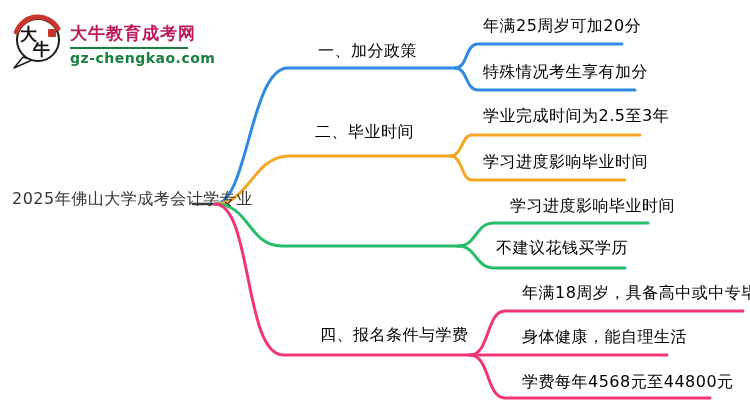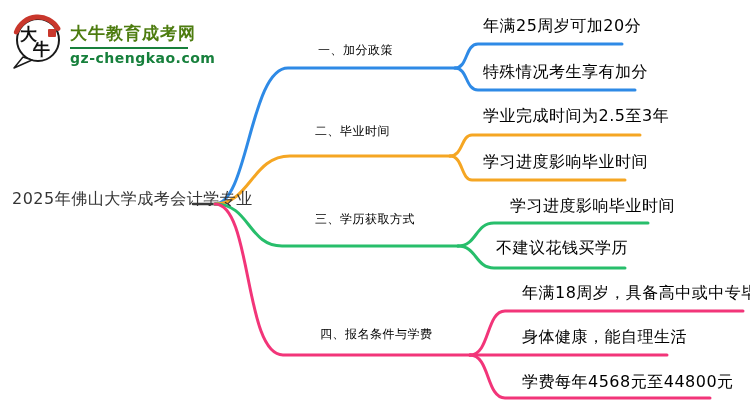--- a/index.html
+++ b/index.html
@@ -8,21 +8,21 @@
     background:#ffffff;
     font-family:"DejaVu Sans","Liberation Sans",sans-serif;
   }
   .canvas{position:absolute;inset:0;width:750px;height:410px;}
   svg.connectors{position:absolute;left:0;top:0;}
   .node{
     position:absolute;white-space:nowrap;color:#000000;
     font-size:16px;line-height:19px;letter-spacing:0.5px;
   }
   .root-node{font-size:16px;color:#353535;}
-  .branch-label{font-size:12px;}
+  .branch-label{font-size:16px;}
   .leaf-label{font-size:16px;}
   
   .logo{position:absolute;left:12px;top:12px;display:flex;align-items:flex-start;}
   .brand{margin-left:6px;margin-top:10px;}
   .brand-name{font-size:17px;font-weight:bold;letter-spacing:1px;color:#17803C;}
   .brand-divider{height:2px;background:#17803C;margin:2px 0 1px 0;width:118px;}
   .brand-url{font-size:14px;font-weight:bold;letter-spacing:0.5px;color:#17803C;}
 </style>
 </head>
 <body>
@@ -50,21 +50,20 @@
       <path d="M470,355 C490,355 486,311 505,311 L743,311" stroke="#F23579"></path>
       <path d="M470,355 L667,355" stroke="#F23579"></path>
       <path d="M470,355 C490,355 486,398 505,398 L710,398" stroke="#F23579"></path>
     </g>
   </svg>
 
   <div class="node root-node" style="left:12px;top:189px;">2025年佛山大学成考会计学专业</div>
 
   <div class="node branch-label" style="left:318px;top:41px;">一、加分政策</div>
   <div class="node branch-label" style="left:315px;top:122px;">二、毕业时间</div>
-  <div class="node branch-label" style="left:315px;top:210px;">三、学历获取方式</div>
   <div class="node branch-label" style="left:320px;top:325px;">四、报名条件与学费</div>
 
   <div class="node leaf-label" style="left:483px;top:16px;">年满25周岁可加20分</div>
   <div class="node leaf-label" style="left:483px;top:62px;">特殊情况考生享有加分</div>
 
   <div class="node leaf-label" style="left:483px;top:106px;">学业完成时间为2.5至3年</div>
   <div class="node leaf-label" style="left:483px;top:152px;">学习进度影响毕业时间</div>
 
   <div class="node leaf-label" style="left:510px;top:196px;">学习进度影响毕业时间</div>
   <div class="node leaf-label" style="left:496px;top:238px;">不建议花钱买学历</div>
@@ -76,19 +75,19 @@
   <div class="logo">
     <svg width="52" height="58" viewBox="0 0 52 58">
       <circle cx="26" cy="28" r="21" fill="#ffffff" stroke="#1a1a1a" stroke-width="2"></circle>
       <polygon points="11,45 2,56 20,48" fill="#ffffff" stroke="#1a1a1a" stroke-width="1.5" stroke-linejoin="round"></polygon>
       <path d="M4.4,20 A23,23 0 0 1 45.9,16.5" fill="none" stroke-width="5" stroke-linecap="round" stroke="#C9372C"></path>
       <text x="8" y="28" font-size="17" font-weight="bold" fill="#111111">大</text>
       <text x="21" y="43" font-size="17" font-weight="bold" fill="#111111">牛</text>
       <rect x="36" y="17" width="8" height="8" rx="1" fill="#C9372C"></rect>
     </svg>
     <div class="brand">
-      <div class="brand-name" style="color: #4d7c0f;">大牛教育成考网</div>
+      <div class="brand-name" style="color: #be185d;">大牛教育成考网</div>
       <div class="brand-divider"></div>
       <div class="brand-url" style="color: rgb(23, 128, 60);">gz-chengkao.com</div>
     </div>
   </div>
 
 </div>
 
 </body></html>

